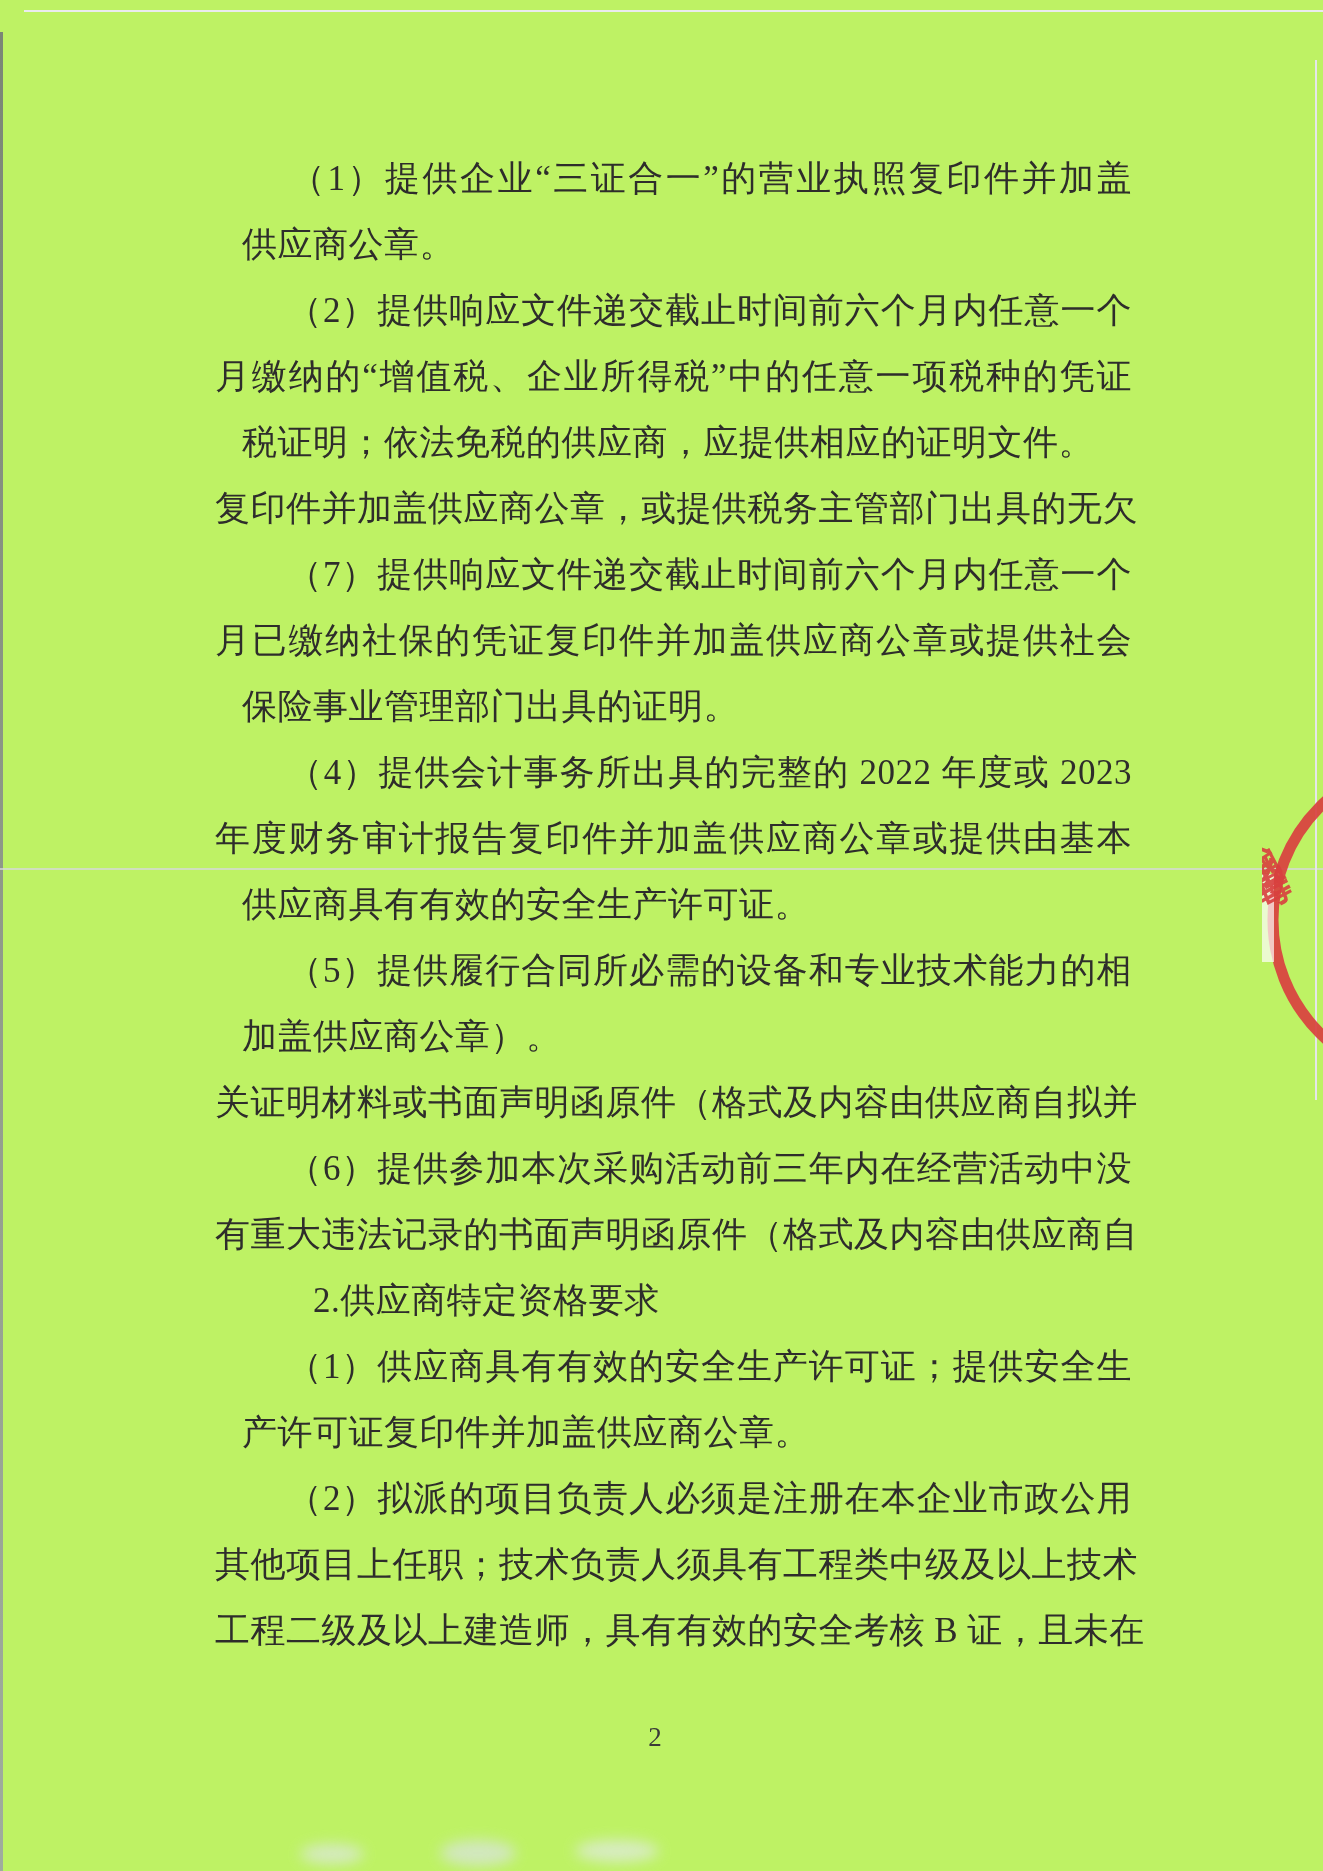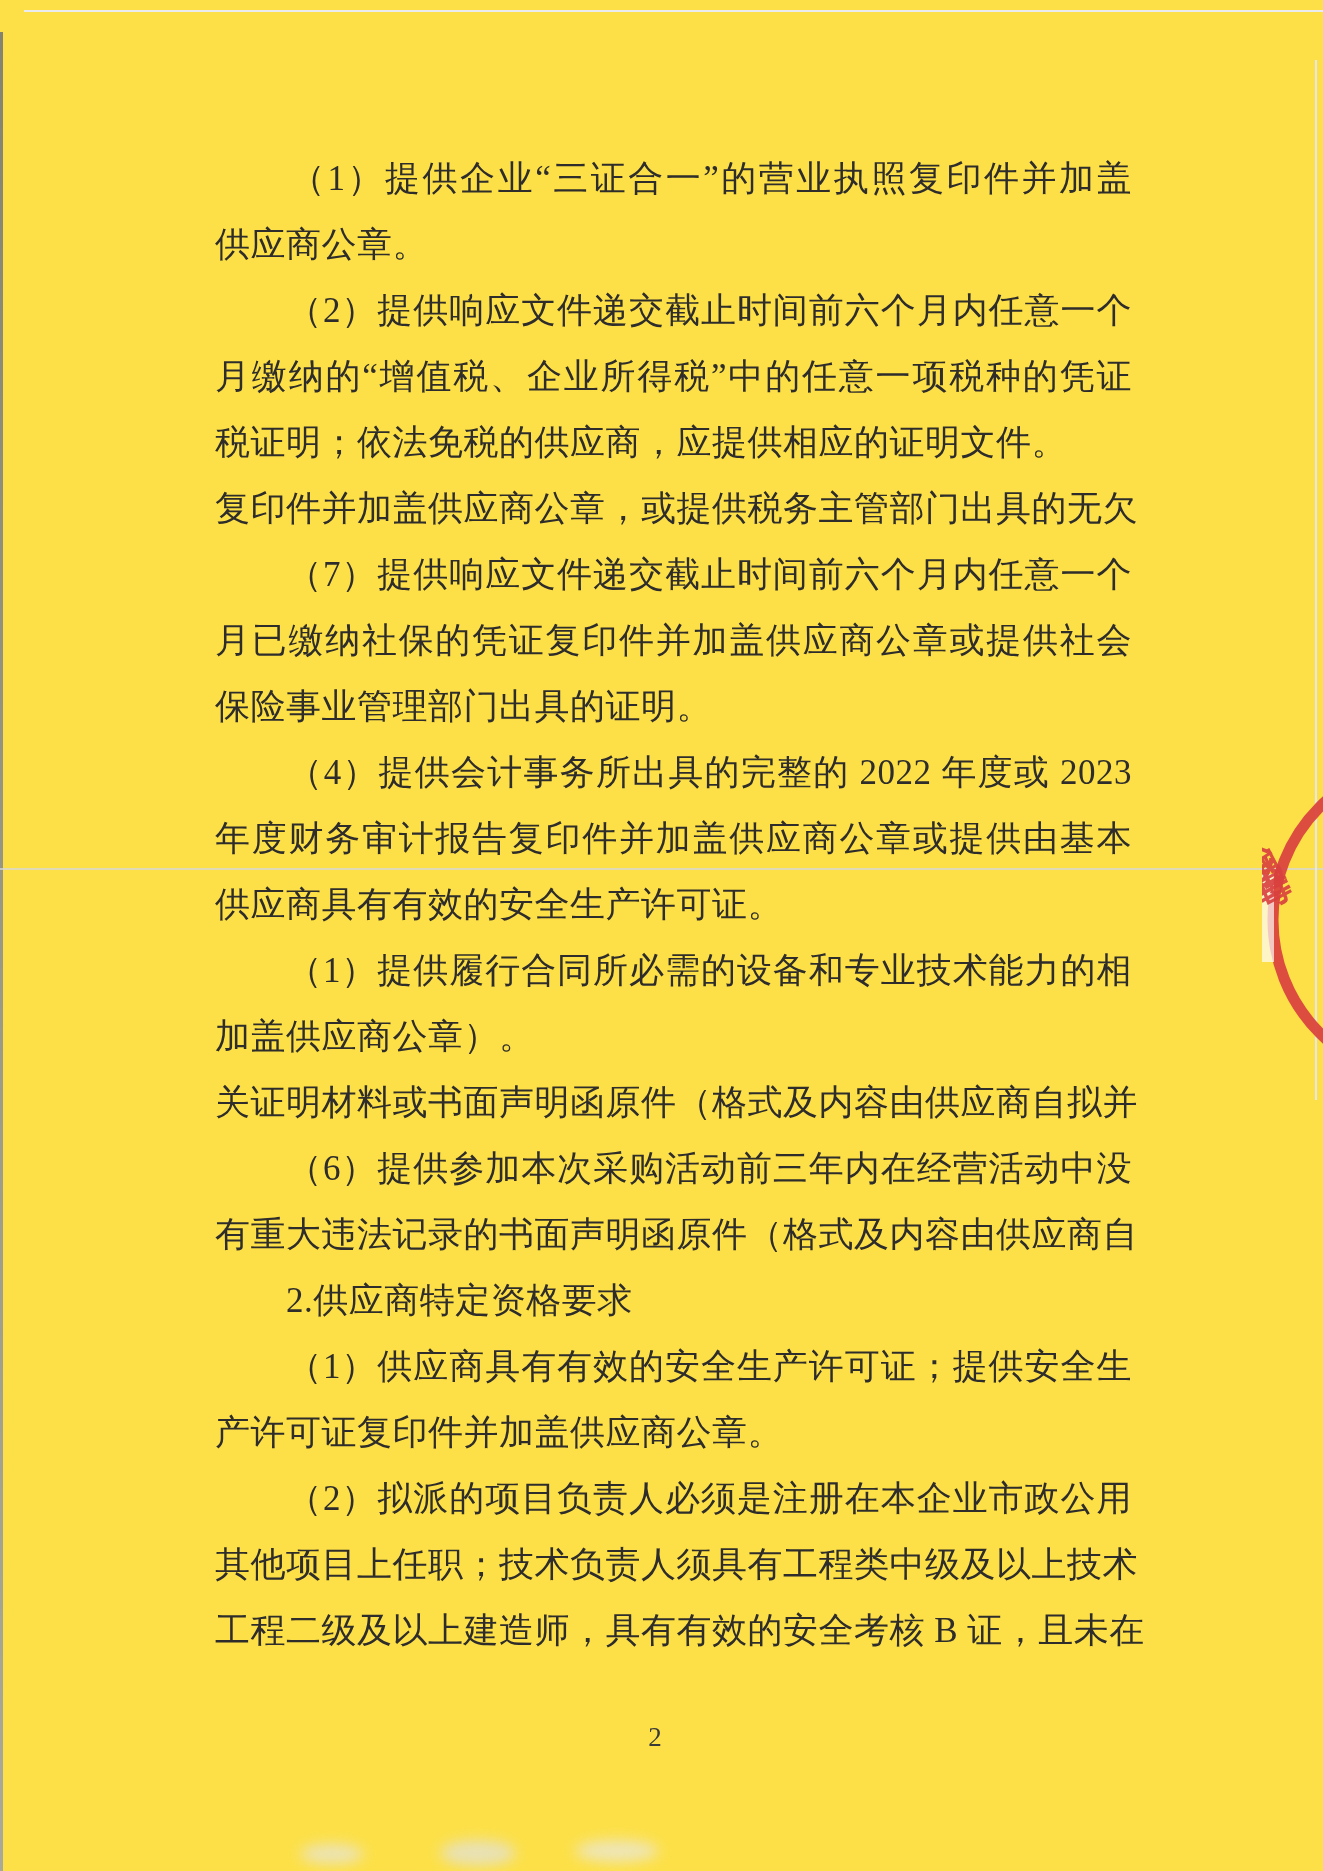--- a/index.html
+++ b/index.html
@@ -7,21 +7,21 @@
     padding: 0;
     width: 1323px;
     height: 1871px;
     background: #ffffff;
     overflow: hidden;
   }
   .page {
     position: relative;
     width: 1323px;
     height: 1871px;
-    background: #fde047;
+    background: #bef264;
     font-family: "Liberation Serif", "DejaVu Serif", serif;
     color: #2e2d2b;
   }
   
   .scan-edge-left {
     position: absolute;
     left: 0; top: 32px; bottom: 0;
     width: 3px;
     background: linear-gradient(#6f7379, #8d9096 60%, #9aa0a8);
     opacity: .85;
@@ -58,20 +58,21 @@
     font-size: 35px;
     letter-spacing: 0.5px;
     text-align: justify;
     text-align-last: justify;
     text-justify: inter-character;
     white-space: nowrap;
     overflow: visible;
   }
   .line.e {
     text-align-last: left;
+    margin-left: 27px;
   }
   .page-number {
     position: absolute;
     left: 0; top: 1722px;
     width: 1310px;
     text-align: center;
     font-size: 27px;
     color: #3a3a38;
   }
   
@@ -122,21 +123,21 @@
     <div class="line j">　　（2）提供响应文件递交截止时间前六个月内任意一个</div>
     <div class="line j">月缴纳的“增值税、企业所得税”中的任意一项税种的凭证</div>
     <div class="line e">税证明；依法免税的供应商，应提供相应的证明文件。</div>
     <div class="line j">复印件并加盖供应商公章，或提供税务主管部门出具的无欠</div>
     <div class="line j">　　（7）提供响应文件递交截止时间前六个月内任意一个</div>
     <div class="line j">月已缴纳社保的凭证复印件并加盖供应商公章或提供社会</div>
     <div class="line e">保险事业管理部门出具的证明。</div>
     <div class="line j">　　（4）提供会计事务所出具的完整的 2022 年度或 2023</div>
     <div class="line j">年度财务审计报告复印件并加盖供应商公章或提供由基本</div>
     <div class="line e">供应商具有有效的安全生产许可证。</div>
-    <div class="line j">　　（1）提供履行合同所必需的设备和专业技术能力的相</div>
+    <div class="line j">　　（5）提供履行合同所必需的设备和专业技术能力的相</div>
     <div class="line e">加盖供应商公章）。</div>
     <div class="line j">关证明材料或书面声明函原件（格式及内容由供应商自拟并</div>
     <div class="line j">　　（6）提供参加本次采购活动前三年内在经营活动中没</div>
     <div class="line j">有重大违法记录的书面声明函原件（格式及内容由供应商自</div>
     <div class="line e">　　2.供应商特定资格要求</div>
     <div class="line j">　　（1）供应商具有有效的安全生产许可证；提供安全生</div>
     <div class="line e">产许可证复印件并加盖供应商公章。</div>
     <div class="line j">　　（2）拟派的项目负责人必须是注册在本企业市政公用</div>
     <div class="line j">其他项目上任职；技术负责人须具有工程类中级及以上技术</div>
     <div class="line j">工程二级及以上建造师，具有有效的安全考核 B 证，且未在</div>

